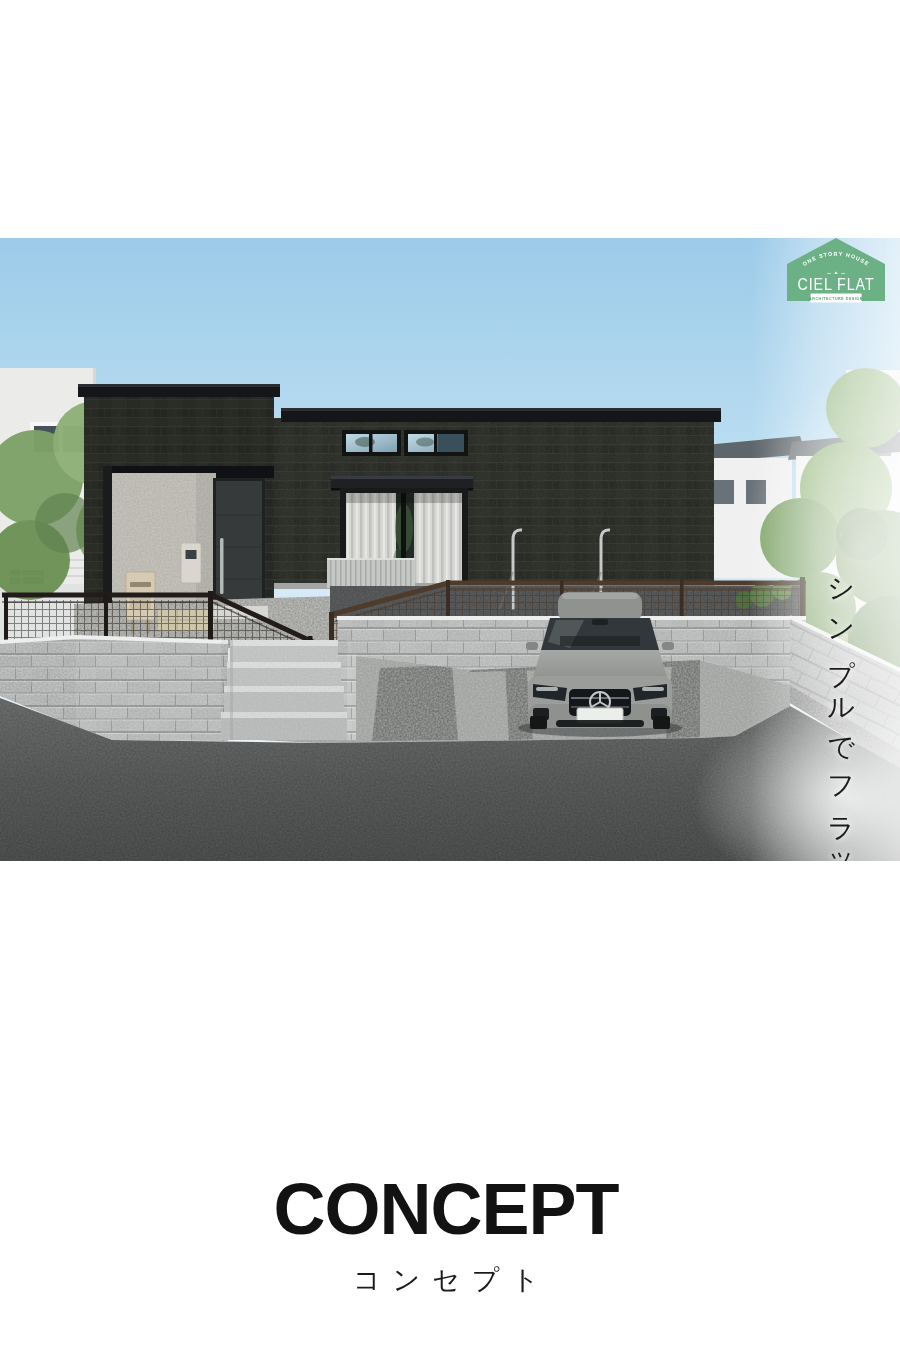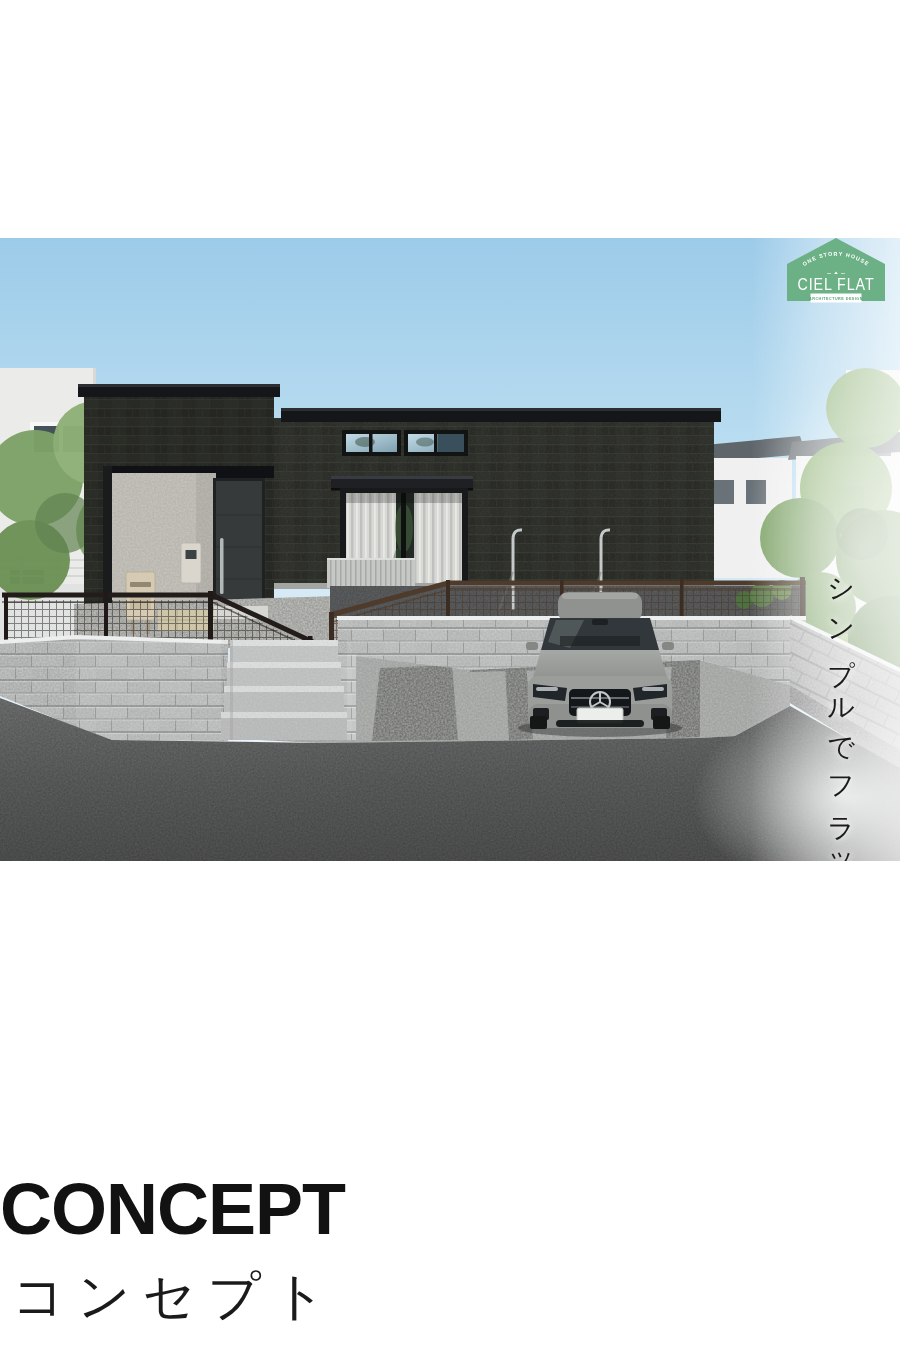--- a/index.html
+++ b/index.html
@@ -24,28 +24,28 @@
     position:absolute;
     writing-mode:vertical-rl;text-orientation:upright;
     font-family:"Liberation Serif", serif;
     color:#1b1b1b;
     text-shadow:0 0 6px rgba(255,255,255,.95), 0 0 14px rgba(255,255,255,.7);
     white-space:nowrap;
   }
   .tagline{left:823px;top:322px;font-size:27px;letter-spacing:9px;}
   .badge{position:absolute;left:786px;top:-1px;width:100px;height:72px;}
   .caption{
-    position:absolute;left:0;top:1172px;width:892px;text-align:left;color:#121212;
+    position:absolute;left:0;top:1172px;width:892px;text-align:center;color:#121212;
   }
   .caption h1{
     margin:0;font-size:72px;line-height:1.05;font-weight:700;letter-spacing:-1px;
     font-family:"Liberation Sans", sans-serif;color:#121212;
   }
   .caption .sub{
-    margin-top:14px;font-size:52px;font-weight:400;letter-spacing:12px;text-indent:12px;
+    margin-top:14px;font-size:27px;font-weight:400;letter-spacing:12px;text-indent:12px;
     font-family:"Liberation Sans", sans-serif;color:#1a1a1a;
   }
 </style>
 </head>
 <body>
 
 <div class="photo">
   <svg class="scene" viewBox="0 0 900 623" preserveAspectRatio="none">
     <defs>
       <linearGradient id="skyG" x1="0" y1="0" x2="0" y2="1">

